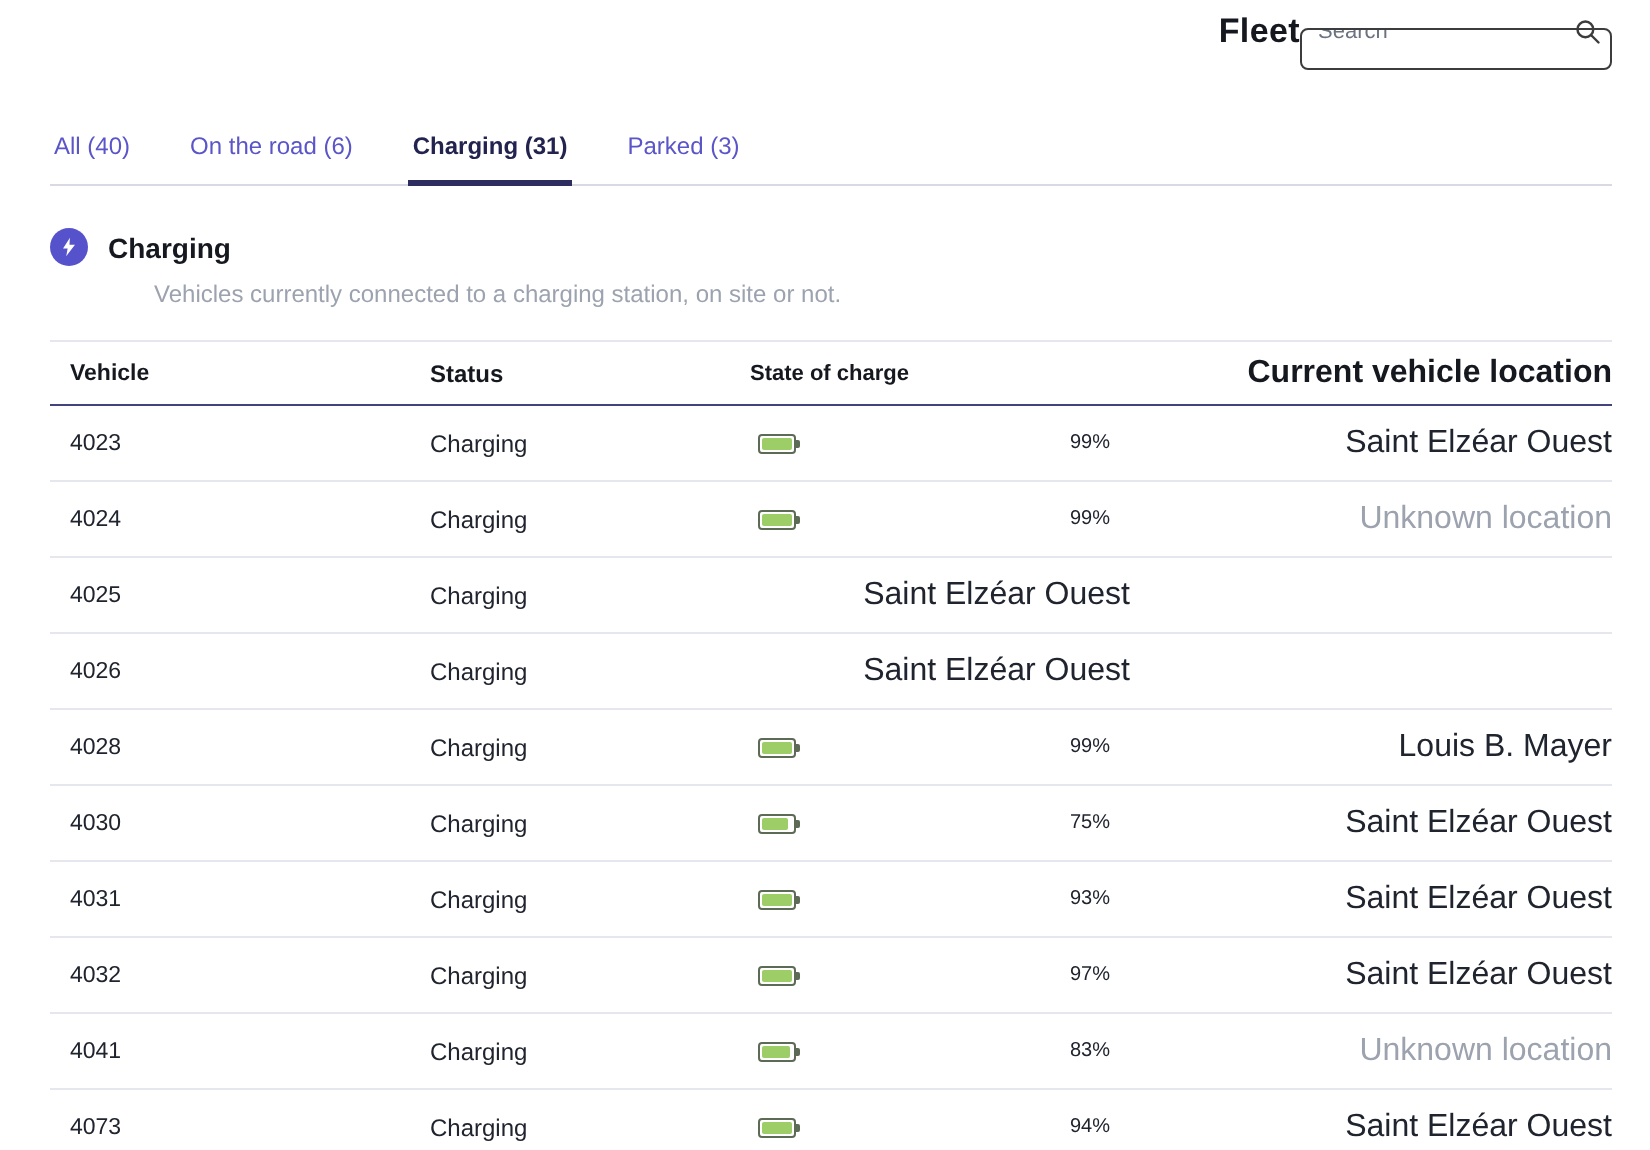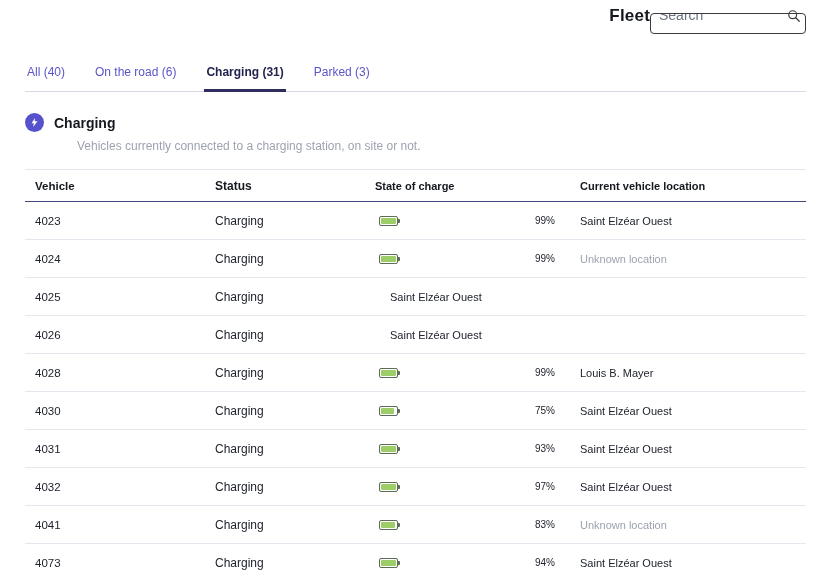--- a/index.html
+++ b/index.html
@@ -21,21 +21,21 @@
     background:#ffffff;color:var(--text);
   }
   .page{padding:6px 19px 0 25px;}
 
   
   .topbar{display:flex;justify-content:flex-end;align-items:flex-start;}
   .page-title{font-size:17px;font-weight:bold;color:#15181f;letter-spacing:.2px;}
   .search{position:relative;width:156px;}
   .search input{
     width:100%;height:21px;border:1px solid var(--search_border);
-    border-radius:4px;padding:0 24px 17px 8px;font-size:14px;
+    border-radius:4px;padding:0 24px 17px 8px;font-size:11px;
     font-family:inherit;color:var(--text);outline:none;
   }
   .search input::placeholder{color:#6b7280;}
   .search .search-icon{position:absolute;right:5px;top:3px;width:14px;height:14px;}
 
   
   .tabs{
     display:flex;gap:26px;margin-top:27px;border-bottom:1px solid #d9d9e3;
     padding-left:0;
   }
@@ -64,21 +64,21 @@
   }
   .t-head{
     height:33px;border-top:1px solid var(--border);
     border-bottom:1px solid var(--header_divider);
     font-size:11px;font-weight:bold;color:#15181f;
   }
   .t-row{height:38px;border-bottom:1px solid var(--border);background:#fff;cursor:pointer;}
   .cell-vehicle{padding-left:10px;font-size:11.5px;}
   .cell-status{font-size:12px;}
   .cell-charge{display:flex;align-items:center;justify-content:space-between;padding:0 10px 0 4px;font-size:10px;}
-  .cell-location{padding-left:15px;font-size:11px;}
+  .cell-location{padding-left:15px;font-size:16px;text-align:right;}
   .cell-location.muted{color:var(--muted);}
 
   
   .battery{
     position:relative;width:19px;height:10px;
     border:1px solid var(--battery_border);border-radius:2px;flex:none;
   }
   .battery::after{
     content:"";position:absolute;right:-3px;top:2px;width:2px;height:4px;
     background:var(--battery_border);border-radius:0 1px 1px 0;

